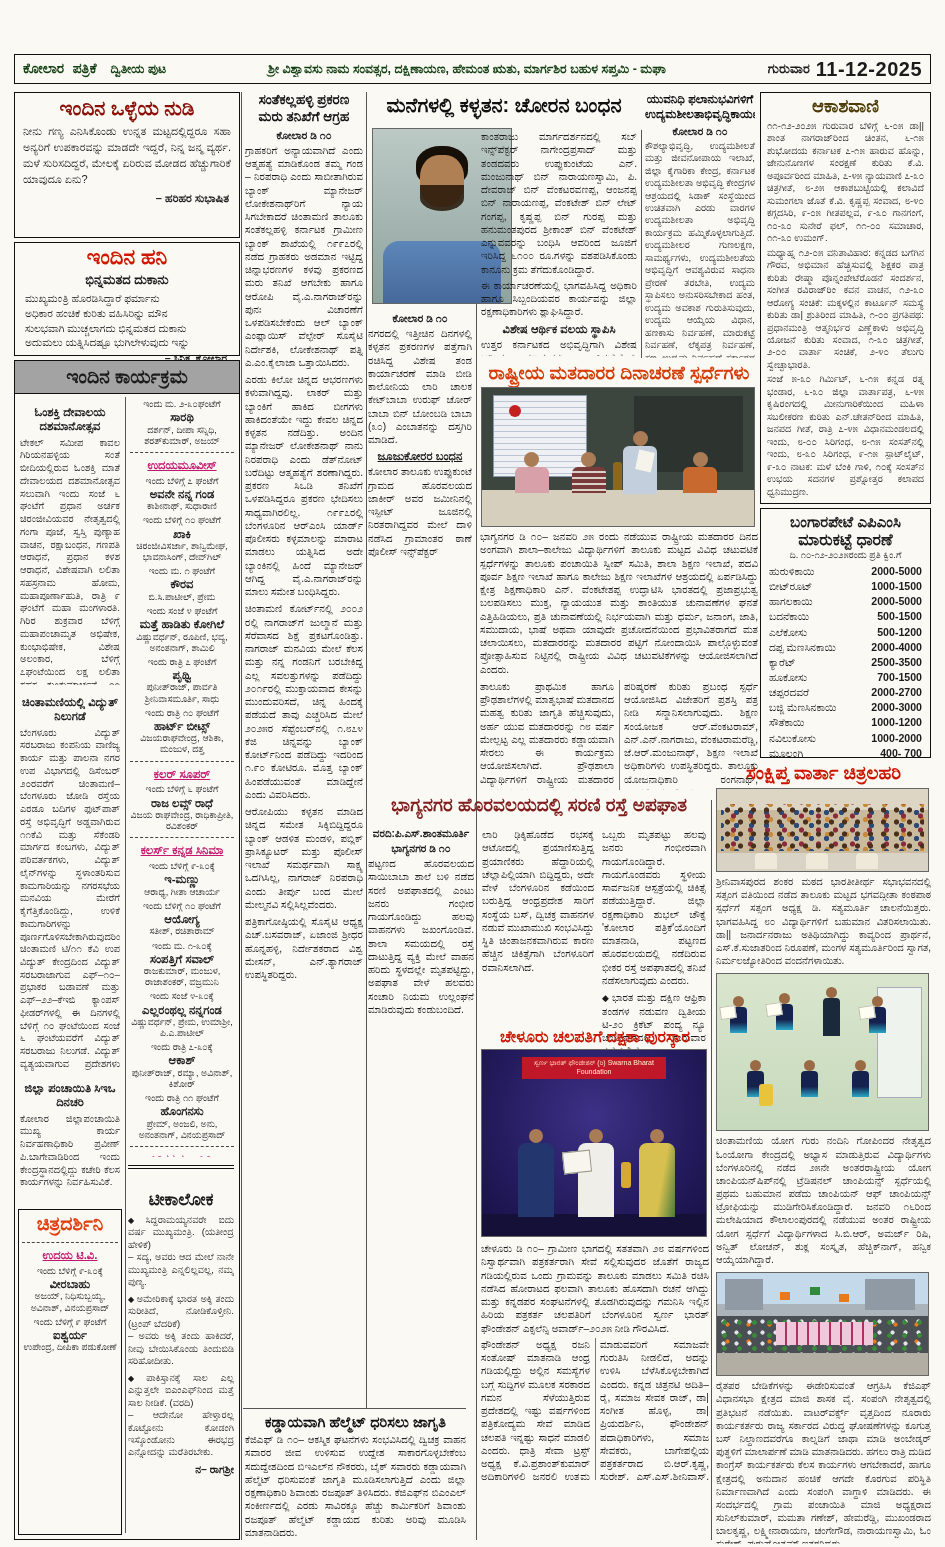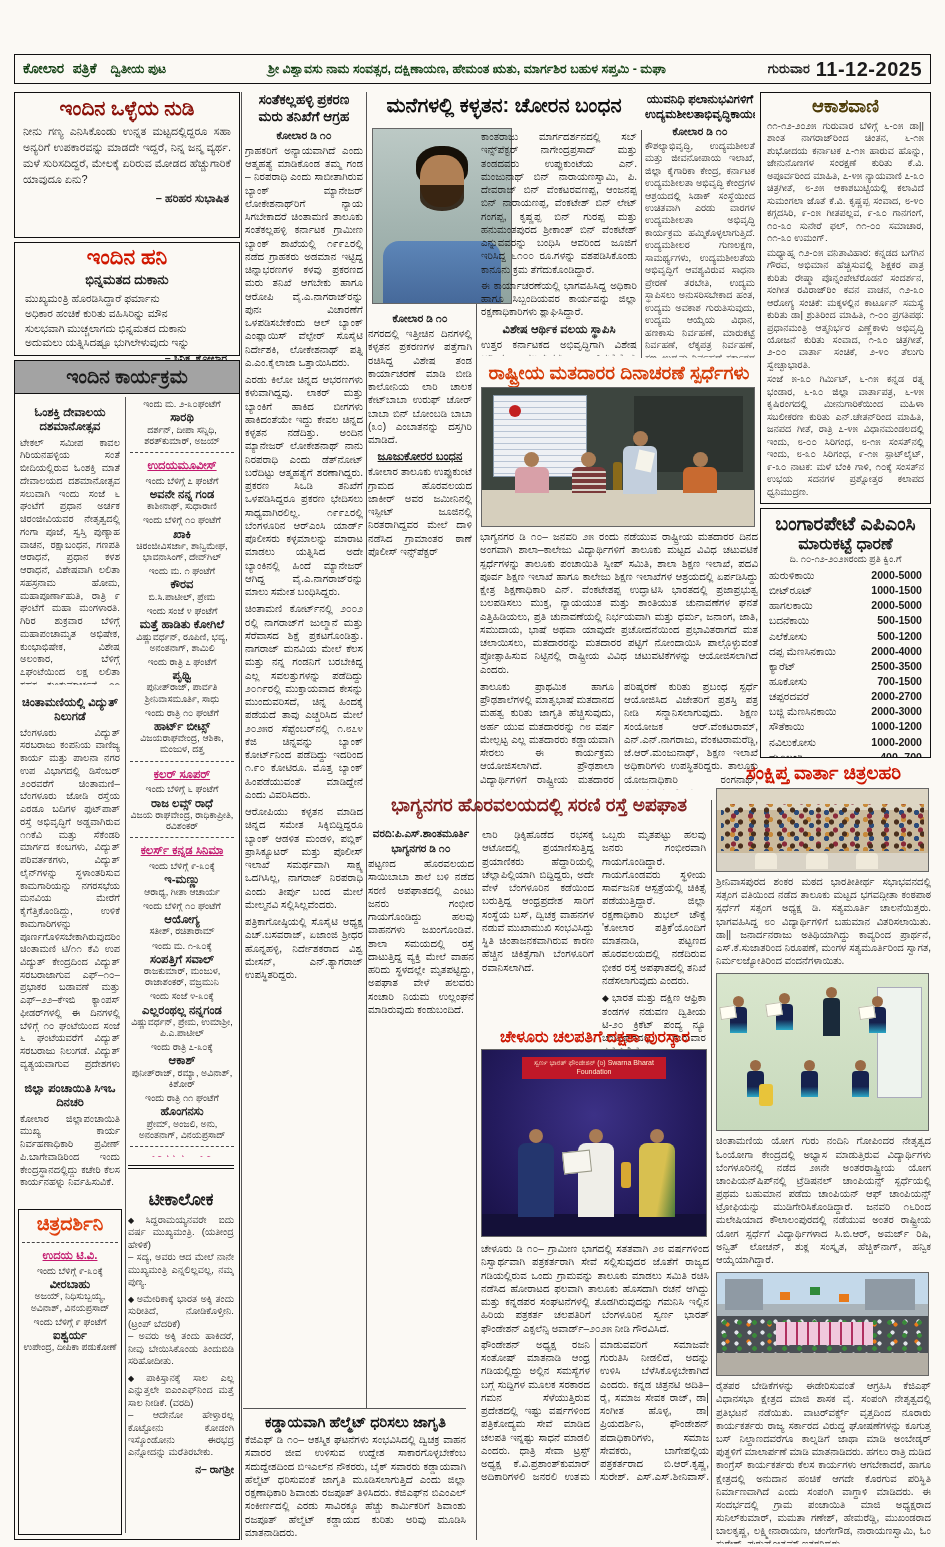--- a/index.html
+++ b/index.html
@@ -47,21 +47,21 @@
   
   .hl-black{font-weight:bold;color:#101010;}
   .dateline{font-weight:bold;font-size:10.5px;text-align:center;margin:2px 0;}
   .body10{font-size:10.2px;line-height:1.3;text-align:justify;}
   .ssub{font-weight:bold;font-size:11.5px;text-align:center;margin:4px 0 2px;}
   .usub{font-weight:bold;font-size:11.5px;text-align:center;text-decoration:underline;margin:4px 0 2px;}
   .cols2{column-count:2;column-gap:10px;column-rule:1px solid #777;}
   .byline{font-weight:bold;font-size:10.3px;text-align:center;}
   .brief::before{content:"\25C6";font-size:9px;margin-right:2px;}
   
-  .mk-t1{font-weight:bold;font-size:19px;text-align:center;padding-top:4px;}
+  .mk-t1{font-weight:bold;font-size:15px;text-align:center;padding-top:4px;}
   .mk-t2{font-weight:bold;font-size:16px;text-align:center;}
   .mk-note{font-size:9.3px;text-align:center;margin:1px 0 3px;}
   .mk-row{display:flex;justify-content:space-between;padding:0 8px;font-size:10.6px;line-height:1.43;}
   .mk-row .v{font-weight:bold;font-family:"Liberation Sans",sans-serif;}
   
   .ph{position:absolute;overflow:hidden;border:1px solid #666;box-sizing:border-box;}
   .cap{font-size:10px;line-height:1.32;text-align:justify;}
   
   .mug{background:linear-gradient(#bcc9c5,#8fa39f);}
   .mug .hair{position:absolute;left:50%;top:10%;width:52px;height:40px;margin-left:-26px;background:#161008;border-radius:46% 46% 38% 38%;}
@@ -164,21 +164,21 @@
     <div class="abs ovh" style="left:5px;top:38px;width:100px;height:286px;">
       <div class="subhead">ಓಂಶಕ್ತಿ ದೇವಾಲಯ ದಶಮಾನೋತ್ಸವ</div>
       <div class="smallbody">ಟೇಕಲ್ ಸಮೀಪ ಕಾವಲ ಗಿರಿಯನಹಳ್ಳಿಯ ಸಂತೆ ಬೀದಿಯಲ್ಲಿರುವ ಓಂಶಕ್ತಿ ಮಾತೆ ದೇವಾಲಯದ ದಶಮಾನೋತ್ಸವ ಸಲುವಾಗಿ ಇಂದು ಸಂಜೆ ೬ ಘಂಟೆಗೆ ಪ್ರಧಾನ ಅರ್ಚಕ ಚಿರಂಜೀವಿಯವರ ನೇತೃತ್ವದಲ್ಲಿ ಗಂಗಾ ಪೂಜೆ, ಸ್ವಸ್ತಿ ಪುಣ್ಯಾಹ ವಾಚನ, ರಕ್ಷಾಬಂಧನ, ಗಣಪತಿ ಆರಾಧನೆ, ಪ್ರಧಾನ ಕಳಶ ಆರಾಧನೆ, ವಿಶೇಷವಾಗಿ ಲಲಿತಾ ಸಹಸ್ರನಾಮ ಹೋಮ, ಮಹಾಪೂರ್ಣಾಹುತಿ, ರಾತ್ರಿ ೯ ಘಂಟೆಗೆ ಮಹಾ ಮಂಗಳಾರತಿ. ಗಿರಿರ ಶುಕ್ರವಾರ ಬೆಳಿಗ್ಗೆ ಮಹಾಪಂಚಾಮೃತ ಅಭಿಷೇಕ, ಕುಂಭಾಭಿಷೇಕ, ವಿಶೇಷ ಅಲಂಕಾರ, ಬೆಳಿಗ್ಗೆ ೭ಘಂಟೆಯಿಂದ ಲಕ್ಷ ಲಲಿತಾ ಸಹಸ್ರ ಕುಂಕುಮಾರ್ಚನೆ, ೧೧ ಘಂಟೆಗೆ ಮಹಾಮಂಗಳಾರತಿ, ಪ್ರಸಾದ ವಿನಿಯೋಗ, ಅಪರಾಹ್ನ ೩ ಘಂಟೆಯಿಂದ ಓಂಶಕ್ತಿ ಅಮ್ಮನವರ ಉತ್ಸವ ಮೂರ್ತಿ ಹೆಗಲವೇಲೆ ಹೊತ್ತು ಗ್ರಾಮದ ಪ್ರತಿ ಮನೆ ಮನೆಯಲ್ಲಿ ಪೂಜೆ ಸ್ವೀಕಾರ.</div>
     </div>
     <div class="abs ovh" style="left:5px;top:328px;width:100px;height:382px;">
       <div class="subhead">ಚಿಂತಾಮಣಿಯಲ್ಲಿ ವಿದ್ಯುತ್ ನಿಲುಗಡೆ</div>
       <div class="smallbody">ಬೆಂಗಳೂರು ವಿದ್ಯುತ್ ಸರಬರಾಜು ಕಂಪನಿಯ ವಾಣಿಜ್ಯ ಕಾರ್ಯ ಮತ್ತು ಪಾಲನಾ ನಗರ ಉಪ ವಿಭಾಗದಲ್ಲಿ ಡಿಸೆಂಬರ್ ೨೦ರವರೆಗೆ ಚಿಂತಾಮಣಿ–ಬೆಂಗಳೂರು ಜೋಡಿ ರಸ್ತೆಯ ಎರಡೂ ಬದಿಗಳ ಫುಟ್‌ಪಾತ್ ರಸ್ತೆ ಅಭಿವೃದ್ಧಿಗೆ ಅಡ್ಡವಾಗಿರುವ ೧೧ಕೆವಿ ಮತ್ತು ಸೆಕೆಂಡರಿ ಮಾರ್ಗದ ಕಂಬಗಳು, ವಿದ್ಯುತ್ ಪರಿವರ್ತಕಗಳು, ವಿದ್ಯುತ್ ಲೈನ್‌ಗಳನ್ನು ಸ್ಥಳಾಂತರಿಸುವ ಕಾಮಗಾರಿಯನ್ನು ನಗರಸಭೆಯ ಮನವಿಯ ಮೇರೆಗೆ ಕೈಗೆತ್ತಿಕೊಂಡಿದ್ದು, ಉಳಿಕೆ ಕಾಮಗಾರಿಗಳನ್ನು ಪೂರ್ಣಗೊಳಿಸಬೇಕಾಗಿರುವುದರಿಂದ ಚಿಂತಾಮಣಿ ಟಿ/೧೧ ಕೆವಿ ಉಪ ವಿದ್ಯುತ್ ಕೇಂದ್ರದಿಂದ ವಿದ್ಯುತ್ ಸರಬರಾಜಾಗುವ ಎಫ್–೧೦–ಪ್ರಭಾಕರ ಬಡಾವಣೆ ಮತ್ತು ಎಫ್–೨೨–ಕೆಇಬಿ ಕ್ಯಾಂಪಸ್ ಫೀಡರ್‌ಗಳಲ್ಲಿ ಈ ದಿನಗಳಲ್ಲಿ ಬೆಳಿಗ್ಗೆ ೧೦ ಘಂಟೆಯಿಂದ ಸಂಜೆ ೬ ಘಂಟೆಯವರೆಗೆ ವಿದ್ಯುತ್ ಸರಬರಾಜು ನಿಲುಗಡೆ. ವಿದ್ಯುತ್ ವ್ಯತ್ಯಯವಾಗುವ ಪ್ರದೇಶಗಳು ಬೆಂಗಳೂರು ರಸ್ತೆ, ಕನ್ಯಂಪಲ್ಲಿ, ಪ್ರಭಾಕರ ಬಡಾವಣೆ, ಗುಂಡಪ್ಪ ಬಡಾವಣೆ, ಅಂಜನಿ ಬಡಾವಣೆ, ತಾಲ್ಲೂಕು ಕಚೇರಿ, ನಗರಸಭೆ ಕಚೇರಿ, ನ್ಯಾಯಾಲಯ, ಆಶ್ರಯ ಬಡಾವಣೆ, ಕೆಂಚಮ್ಮ ಬಡಾವಣೆ, ವೆಂಕಟಗಿರಿಕೋಟೆ, ಫಿಲ್ಟರ್ ಬೆಡ್ ವೃತ್ತ, ಬ್ಯಾಂಕ್ ಬಂಡ್ ರಸ್ತೆ, ಟೀಚರ್ಸ್ ಕಾಲೋನಿ, ವಾರ್ಡ್ ನಂ.೩೧–ಶಿವಮ್ಮ ಸಂದ್ರ, ಬಾಗೇಪಲ್ಲಿ ವೃತ್ತ, ರಾಯಲ್ ಸರ್ಕಲ್.</div>
     </div>
     <div class="abs ovh" style="left:5px;top:714px;width:100px;height:128px;">
       <div class="subhead">ಜಿಲ್ಲಾ ಪಂಚಾಯಿತಿ ಸಿಇಒ ದಿನಚರಿ</div>
-      <div class="smallbody">ಕೋಲಾರ ಜಿಲ್ಲಾಪಂಚಾಯಿತಿ ಮುಖ್ಯ ಕಾರ್ಯ ನಿರ್ವಹಣಾಧಿಕಾರಿ ಪ್ರವೀಣ್ ಪಿ.ಬಾಗೇವಾಡಿರಿಂದ ಇಂದು ಕೇಂದ್ರಸ್ಥಾನದಲ್ಲಿದ್ದು ಕಚೇರಿ ಕೆಲಸ ಕಾರ್ಯನಹಳ್ನು ನಿರ್ವಹಿಸುವಿಕೆ.</div>
+      <div class="smallbody">ಕೋಲಾರ ಜಿಲ್ಲಾಪಂಚಾಯಿತಿ ಮುಖ್ಯ ಕಾರ್ಯ ನಿರ್ವಹಣಾಧಿಕಾರಿ ಪ್ರವೀಣ್ ಪಿ.ಬಾಗೇವಾಡಿರಿಂದ ಇಂದು ಕೇಂದ್ರಸ್ಥಾನದಲ್ಲಿದ್ದು ಕಚೇರಿ ಕೆಲಸ ಕಾರ್ಯಗಳನ್ನು ನಿರ್ವಹಿಸುವಿಕೆ.</div>
     </div>
 
     <div class="abs box ovh" style="left:3px;top:848px;width:104px;height:326px;">
       <div class="cd-title">ಚಿತ್ರದರ್ಶಿನಿ</div>
       <div style="padding:0 3px;">
         <div class="show">
           <div class="ch">ಉದಯ ಟಿ.ವಿ.</div>
 
         </div>
 

